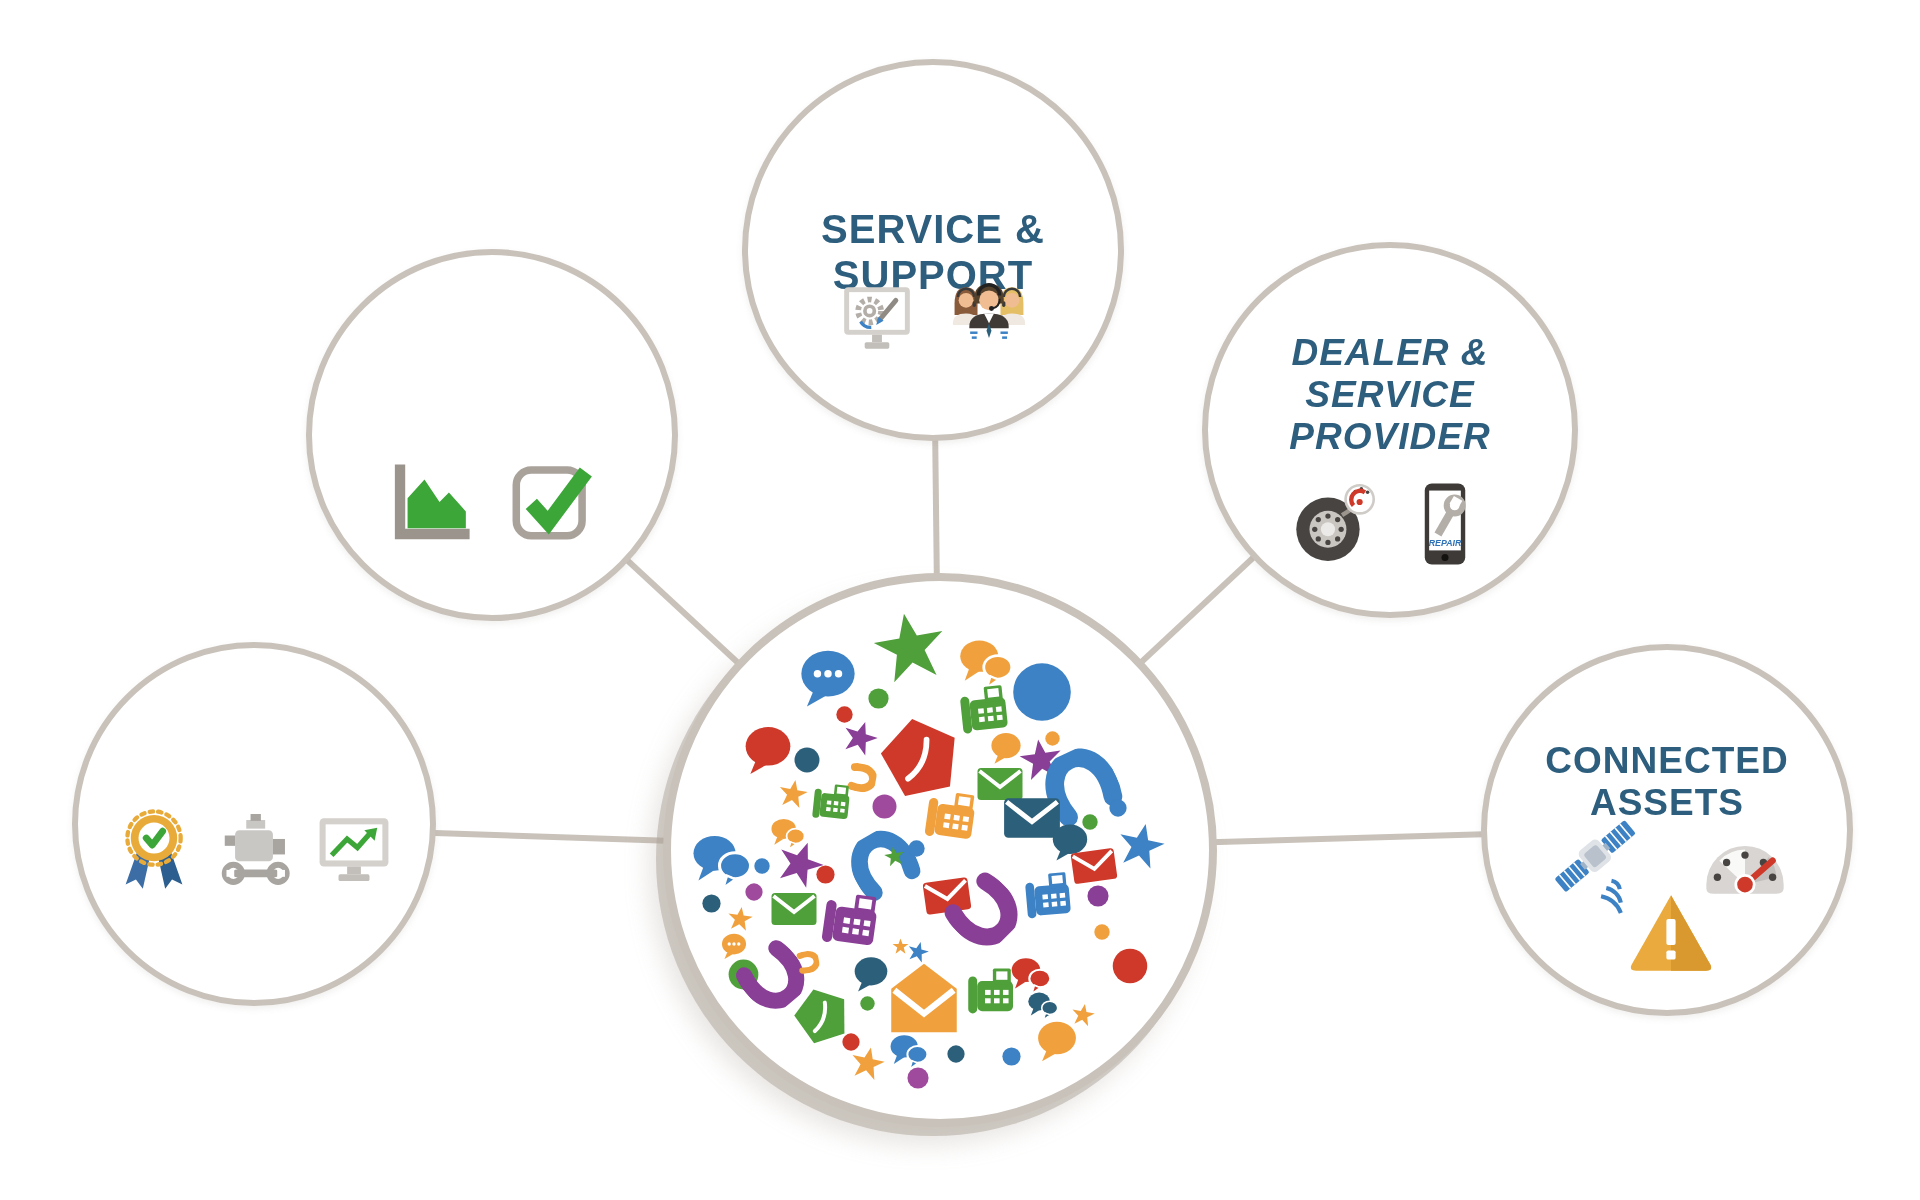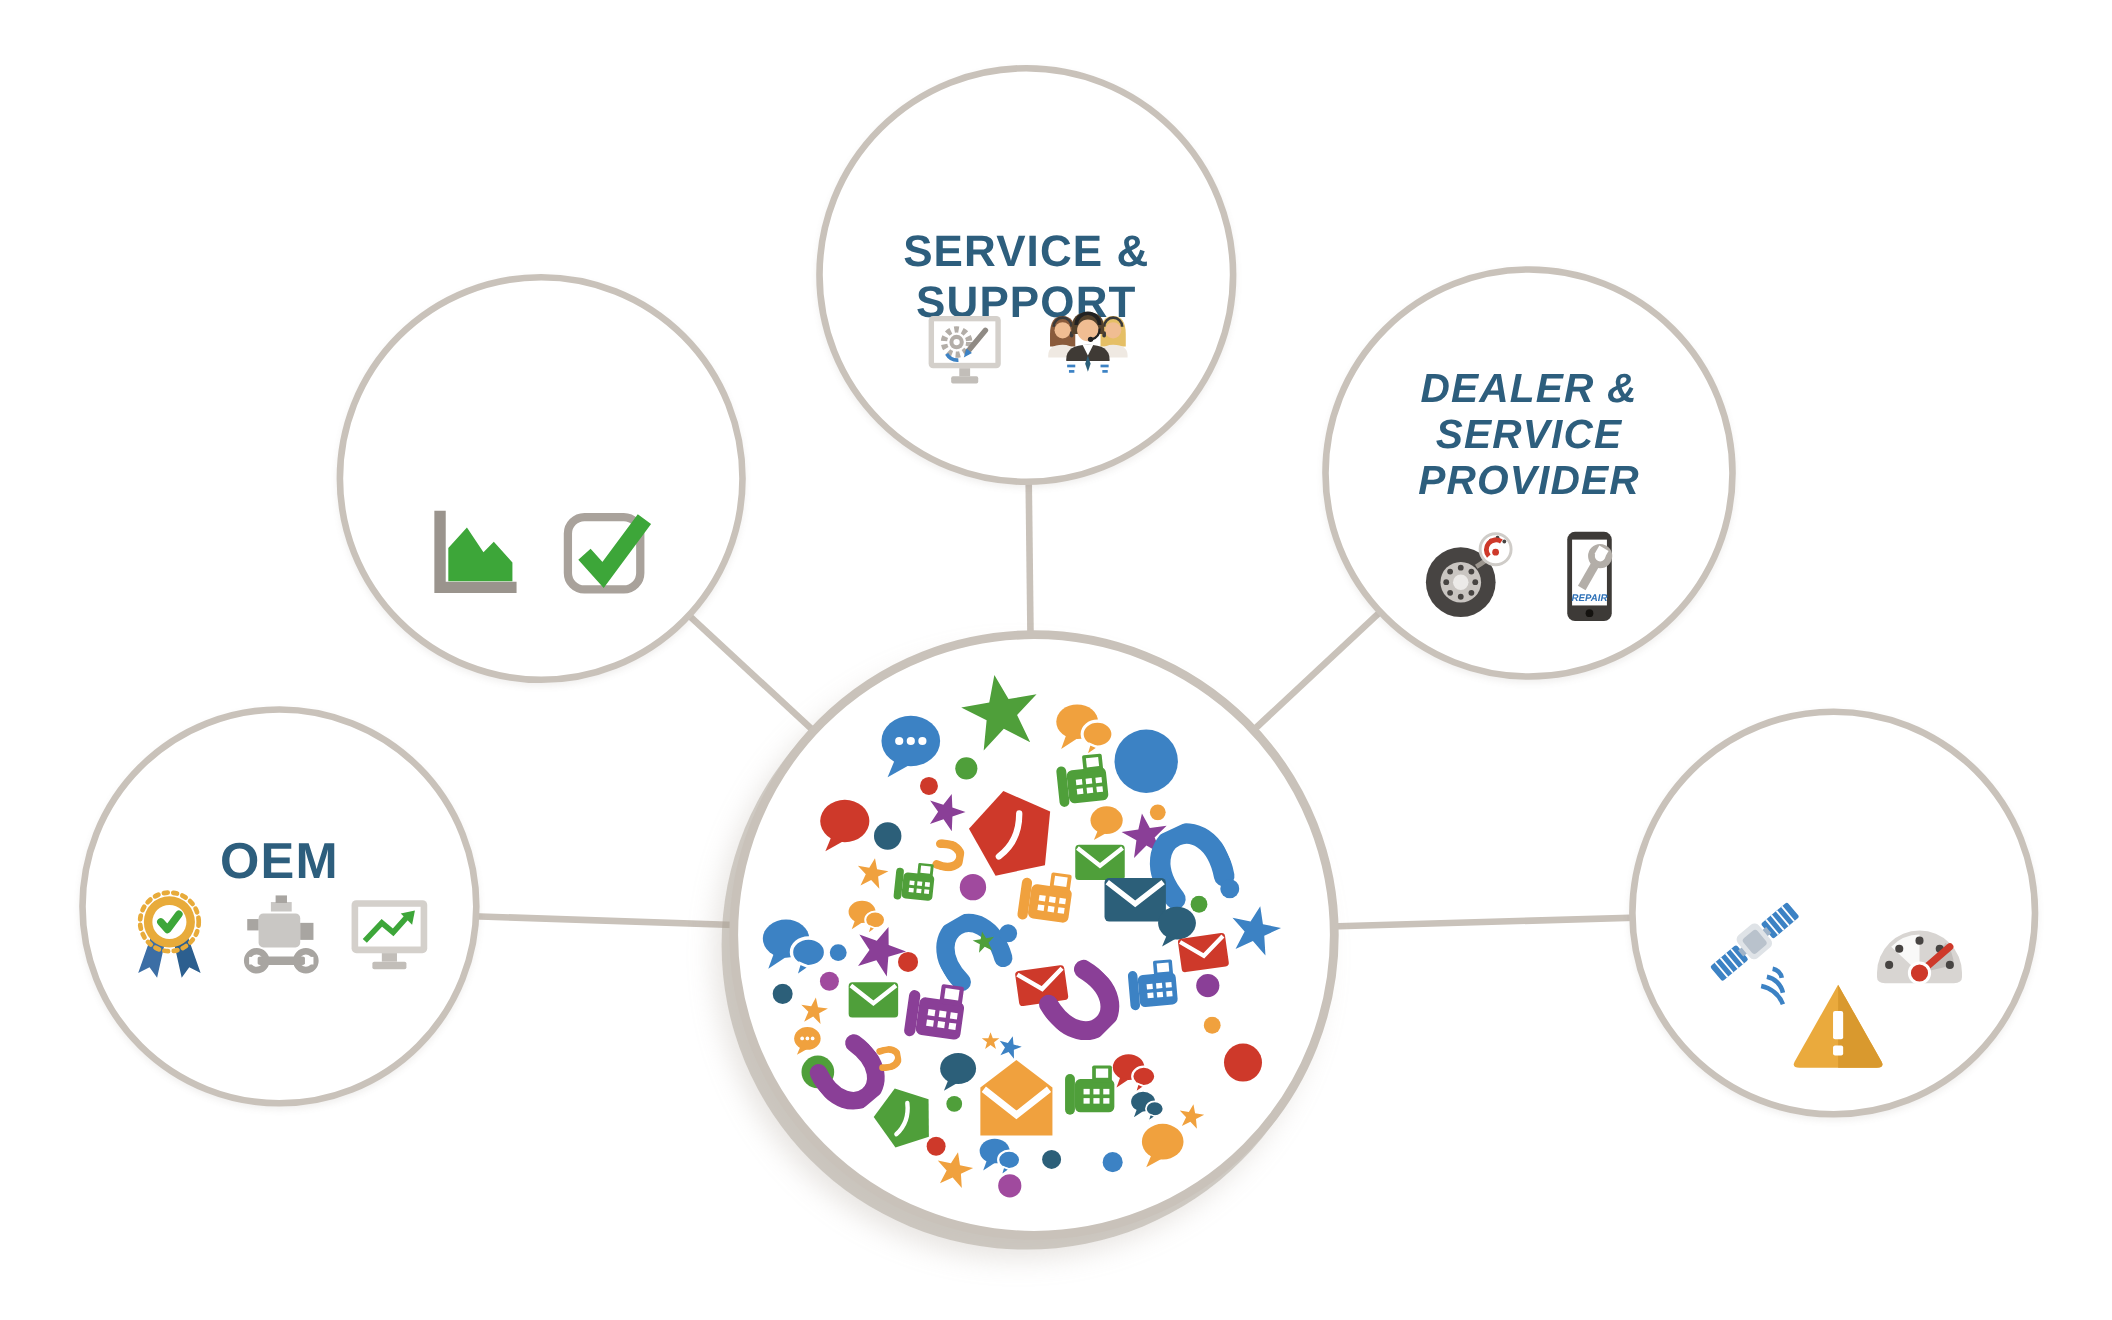--- a/index.html
+++ b/index.html
@@ -529,21 +529,20 @@
         </span>
         <span class="citem" style="left: 400px; top: 422px; width: 24px; height: 24px; transform: rotate(10deg);">
           <svg xmlns="http://www.w3.org/2000/svg" viewBox="0 0 100 100">
             <path fill="#f0a13e" d="M50 3 62 35 97 35 69 56 79 92 50 70 21 92 31 56 3 35 38 35Z"></path>
           </svg>
         </span>
       </div>
   </div>
 
   <div class="circle node node--oem" style="left:72px;top:642px;width:364px;height:364px;">
-    <div class="node-label">OEM</div>
     <div class="icons">
         <span class="icon">
           <svg xmlns="http://www.w3.org/2000/svg" viewBox="0 0 100 100">
     <path d="M30 52 L45 58 L37 94 L29 83 L17 89Z" fill="#3c6ea5"></path>
     <path d="M70 52 L55 58 L63 94 L71 83 L83 89Z" fill="#2c5f8f"></path>
     <circle cx="50" cy="35" r="31" fill="none" stroke="#e8ab3a" stroke-width="5" stroke-dasharray="4 6" stroke-linecap="round"></circle>
     <circle cx="50" cy="35" r="27" fill="#e8ab3a"></circle>
     <circle cx="50" cy="35" r="18" fill="#fff"></circle>
     <path d="M41 35 L48 43 L60 27" stroke="#3da639" stroke-width="8" fill="none" stroke-linecap="round" stroke-linejoin="round"></path>
           </svg>
@@ -683,20 +682,22 @@
     <circle cx="61" cy="29" r="9" fill="none" stroke="#b3aea8" stroke-width="7"></circle>
     <rect x="57" y="20" width="11" height="10" fill="#fff" transform="rotate(30 62 25)"></rect>
     <text x="50" y="75" font-size="10" font-weight="bold" fill="#2f72b8" text-anchor="middle" font-family="Liberation Sans, sans-serif">REPAIR</text>
     <circle cx="50" cy="88" r="4" fill="#14120f"></circle>
           </svg>
         </span>
       </div>
   </div>
 
   <div class="circle node node--connected" style="left:1481px;top:644px;width:372px;height:372px;">
+    <div class="node-label">CONNECTED
+ASSETS</div>
     <div class="icons">
         <span class="icon">
           <svg xmlns="http://www.w3.org/2000/svg" viewBox="0 0 100 100">
     <g transform="rotate(-40 46 44)">
       <rect x="2" y="36" width="30" height="17" rx="2" fill="#3c82c4"></rect>
       <path d="M8 36 V53 M14 36 V53 M20 36 V53 M26 36 V53" stroke="#fff" stroke-width="1.6"></path>
       <rect x="60" y="36" width="30" height="17" rx="2" fill="#3c82c4"></rect>
       <path d="M66 36 V53 M72 36 V53 M78 36 V53 M84 36 V53" stroke="#fff" stroke-width="1.6"></path>
       <rect x="30" y="41" width="6" height="7" fill="#9fb3c8"></rect>
       <rect x="56" y="41" width="6" height="7" fill="#9fb3c8"></rect>

